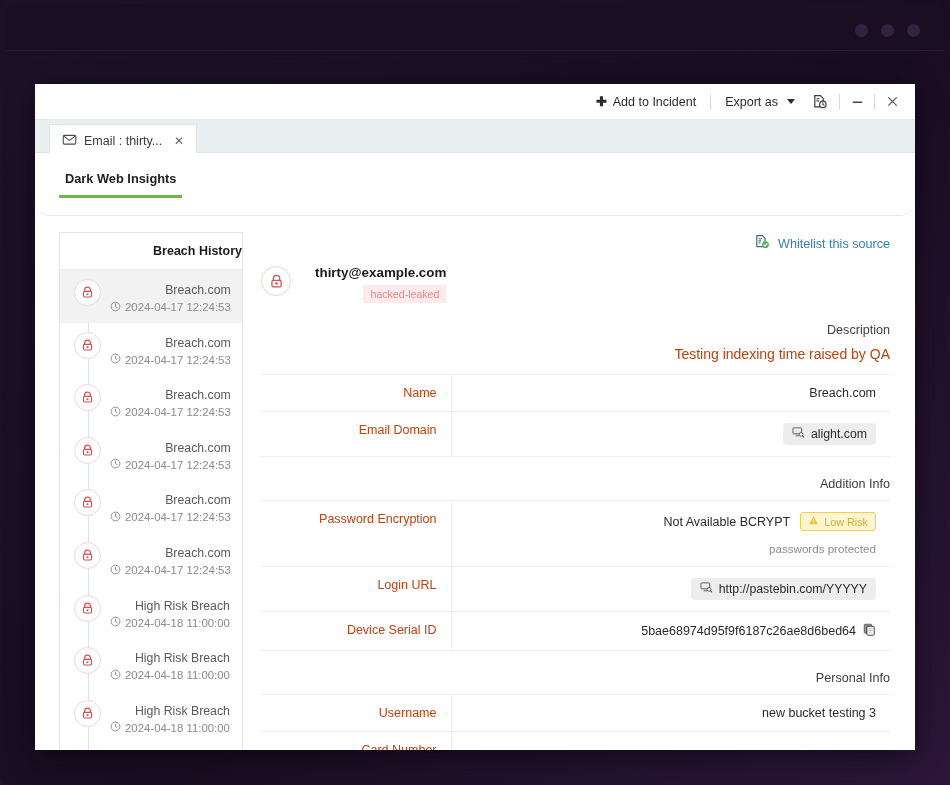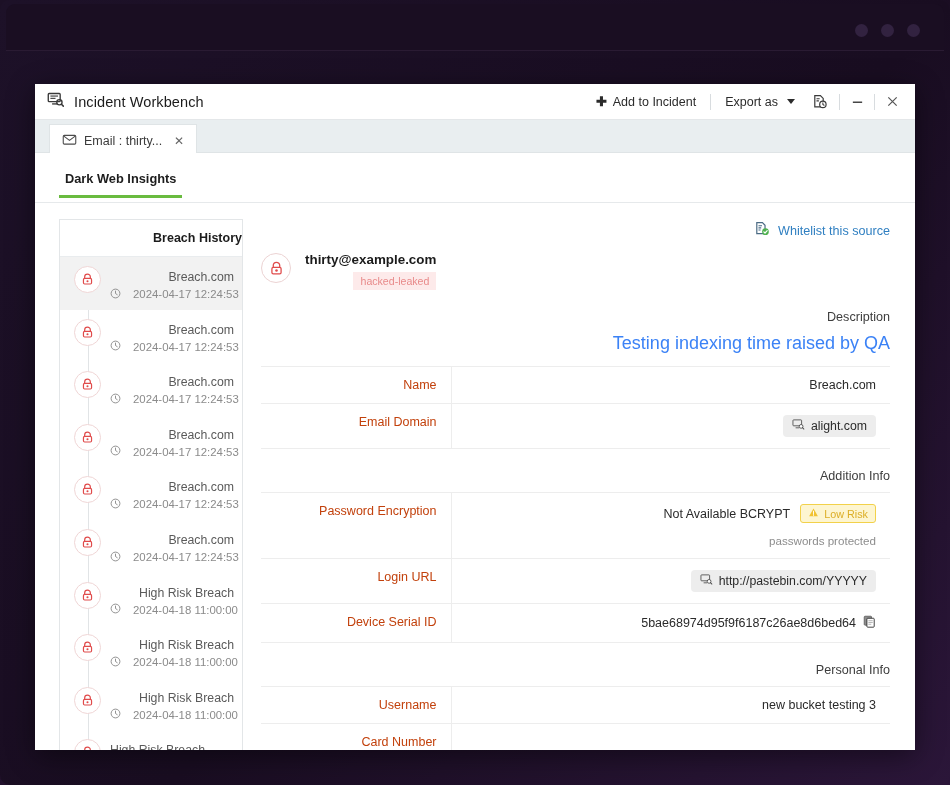--- a/index.html
+++ b/index.html
@@ -87,23 +87,24 @@
     background: #fff; border: 1px solid #dfe4e6; border-bottom: none;
     display: flex; align-items: center; gap: 7px;
     padding: 0 10px 0 12px; min-width: 148px;
     font-size: 12.5px; color: #3b3b3b; cursor: pointer;
     position: relative; top: 4px;
   }
   .tab-close { margin-left: auto; color: #666; font-size: 12px; padding: 0 2px; cursor: pointer; }
 
   
   .subtabs {
-    flex: none; padding: 16px 0 4px 24px;
+    flex: none; padding: 16px 0 17px 24px;
     border-bottom: 1px solid #e6e9eb; background: #fff;
     position: relative;
+    border-radius: 15px;
   }
   .subtab {
     display: inline-block; font-size: 12.8px; font-weight: bold; color: #1d1d1d;
     padding: 0 6px 9px 6px; border-bottom: 3px solid #69bb3f; cursor: pointer;
   }
 
   
   .content { flex: 1; display: flex; min-height: 0; background: #fff; padding: 16px 0 0 0; text-align: right; }
 
   
@@ -128,50 +129,50 @@
   .bh-item.active { background: #f2f2f2; }
   .bh-icon {
     width: 27px; height: 27px; border-radius: 50%;
     background: #fff; border: 1px solid #f0d6d6;
     display: flex; align-items: center; justify-content: center;
     flex: none; z-index: 1;
   }
   .bh-meta { padding-top: 1px; min-width: 0; }
   .bh-title { font-size: 12.3px; color: #5a5a5a; line-height: 1.35; white-space: nowrap; }
   .bh-time {
-    font-size: 11.4px; color: #8b8b8b; display: flex; align-items: center; gap: 12px;
+    font-size: 11.4px; color: #8b8b8b; display: flex; align-items: center; gap: 4px;
     margin-top: 2px; white-space: nowrap;
   }
 
   
   .detail {
     flex: 1; min-width: 0; padding: 0 25px 0 18px; overflow: hidden; position: relative;
   }
   .whitelist-row { display: flex; justify-content: flex-end; padding-top: 2px; }
   .whitelist-link {
     display: flex; align-items: center; gap: 8px;
     color: #2f7fc1; font-size: 12.6px; cursor: pointer;
   }
-  .id-row { display: flex; align-items: flex-start; gap: 14px; margin-top: 12px; }
+  .id-row { display: flex; align-items: flex-start; gap: 24px; margin-top: 12px; }
   .id-avatar {
     width: 30px; height: 30px; border-radius: 50%;
     border: 1px solid #ecd3d3; background: #fff;
     display: flex; align-items: center; justify-content: center; flex: none;
     margin-top: 1px;
   }
   .id-email { font-size: 13.4px; font-weight: bold; color: #1b1b1b; }
   .badge-pink {
     display: inline-block; margin-top: 5px;
     background: #fdeaea; color: #e88a8a;
     font-size: 10.6px; padding: 3px 7px; border-radius: 0;
   }
   .section-label {
     font-size: 12.6px; color: #3d3d3d; margin: 20px 0 9px 2px;
   }
-  .section-sub { font-size: 18px; color: #3b82f6; margin: 0 0 12px 2px; }
+  .section-sub { font-size: 14px; color: #c2410c; margin: 0 0 12px 2px; }
 
   table.kv { width: 100%; border-collapse: collapse; table-layout: fixed; }
   table.kv tr { border-bottom: 1px solid #ededed; }
   table.kv tr:first-child { border-top: 1px solid #ededed; }
   table.kv td {
     padding: 11px 14px; font-size: 12.5px; vertical-align: top;
   }
   td.k {
     width: 190px; color: #c2410c; border-right: 1px solid #ededed; padding-left: 18px;
   }
@@ -200,33 +201,20 @@
       <span class="dot"></span>
       <span class="dot"></span>
       <span class="dot"></span>
     </div>
   </div>
 </div>
 
 <div class="app-window">
 
   <div class="titlebar">
-    <div class="title-left">
-      <span>
-        <svg width="17" height="17" viewBox="0 0 20 20">
-          <rect x="1.5" y="3" width="14" height="9.5" rx="1" fill="none" stroke="#3a3a3a" stroke-width="1.6"></rect>
-          <rect x="4" y="5.3" width="9" height="1.3" fill="#3a3a3a"></rect>
-          <rect x="4" y="8" width="6" height="1.3" fill="#3a3a3a"></rect>
-          <path d="M6 15.2h6" stroke="#3a3a3a" stroke-width="1.6"></path>
-          <circle cx="14.6" cy="13.3" r="3.1" fill="none" stroke="#3a3a3a" stroke-width="1.6"></circle>
-          <path d="M17 15.6l2.2 2.2" stroke="#3a3a3a" stroke-width="1.8" stroke-linecap="round"></path>
-        </svg>
-      </span>
-      <span class="title-text">Incident Workbench</span>
-    </div>
 
     <div class="title-right">
       <div class="tb-btn">
         <span class="plus">✚</span>
         <span>Add to Incident</span>
       </div>
       <div class="tb-sep"></div>
       <div class="tb-btn">
         <span>Export as</span>
         <span class="caret"></span>

